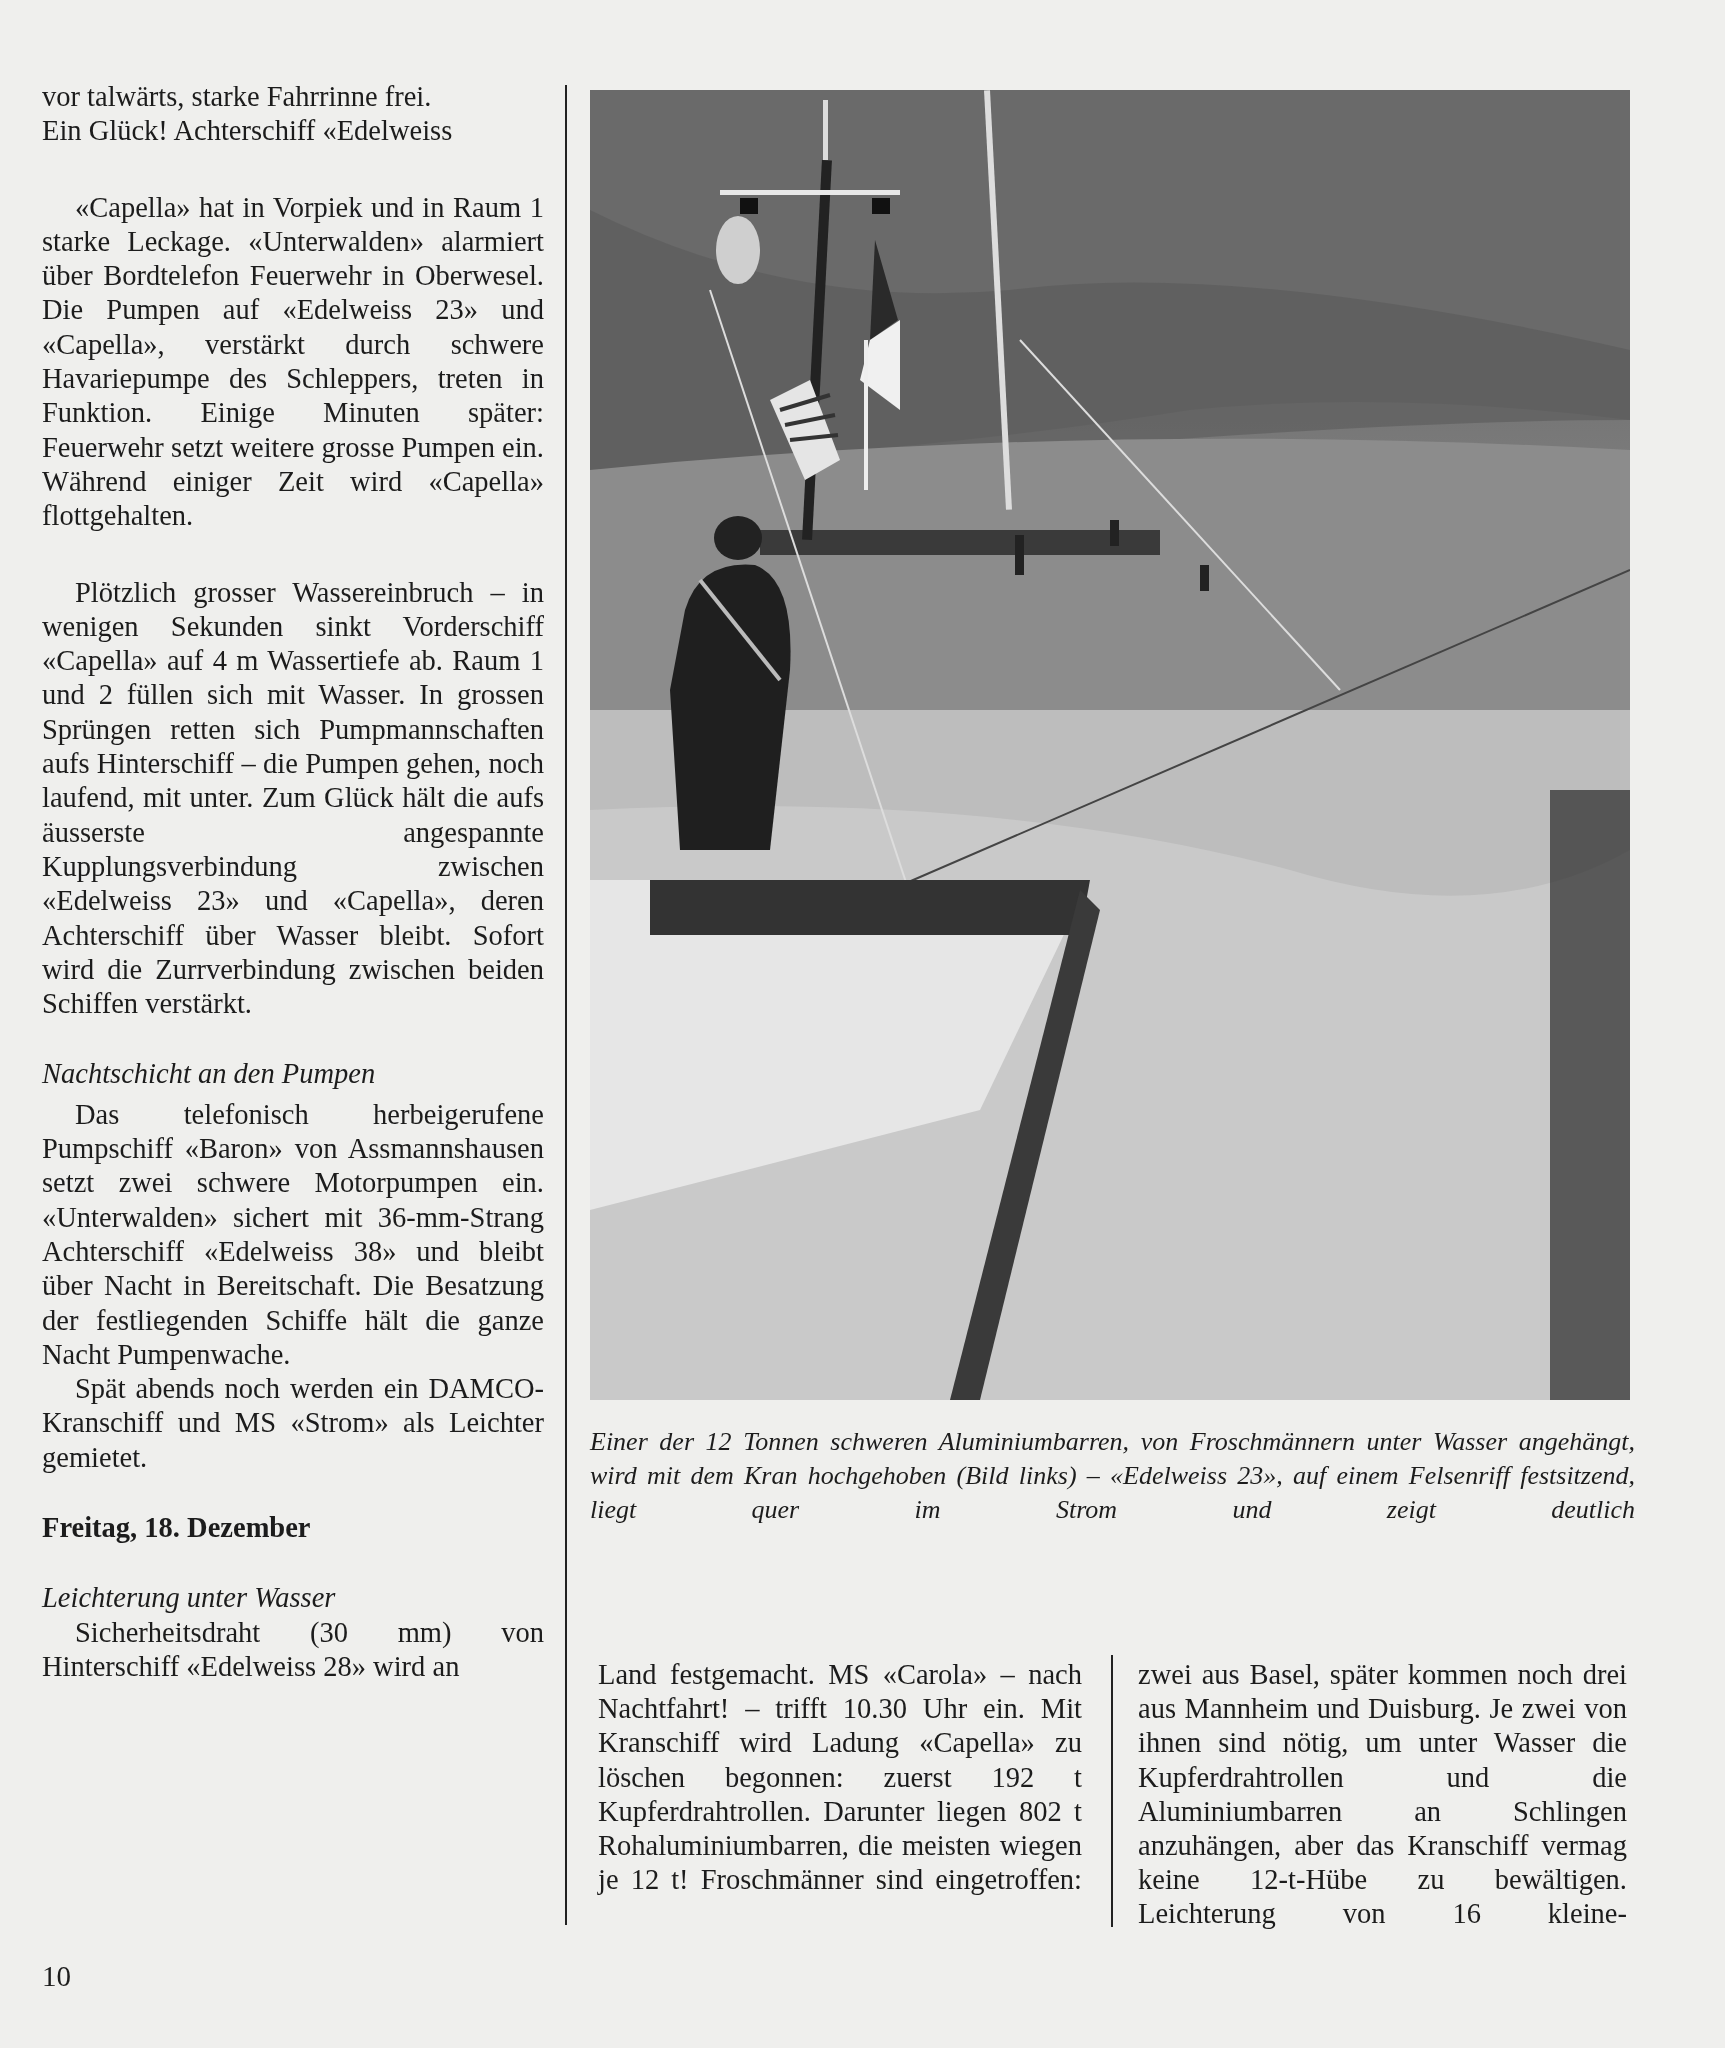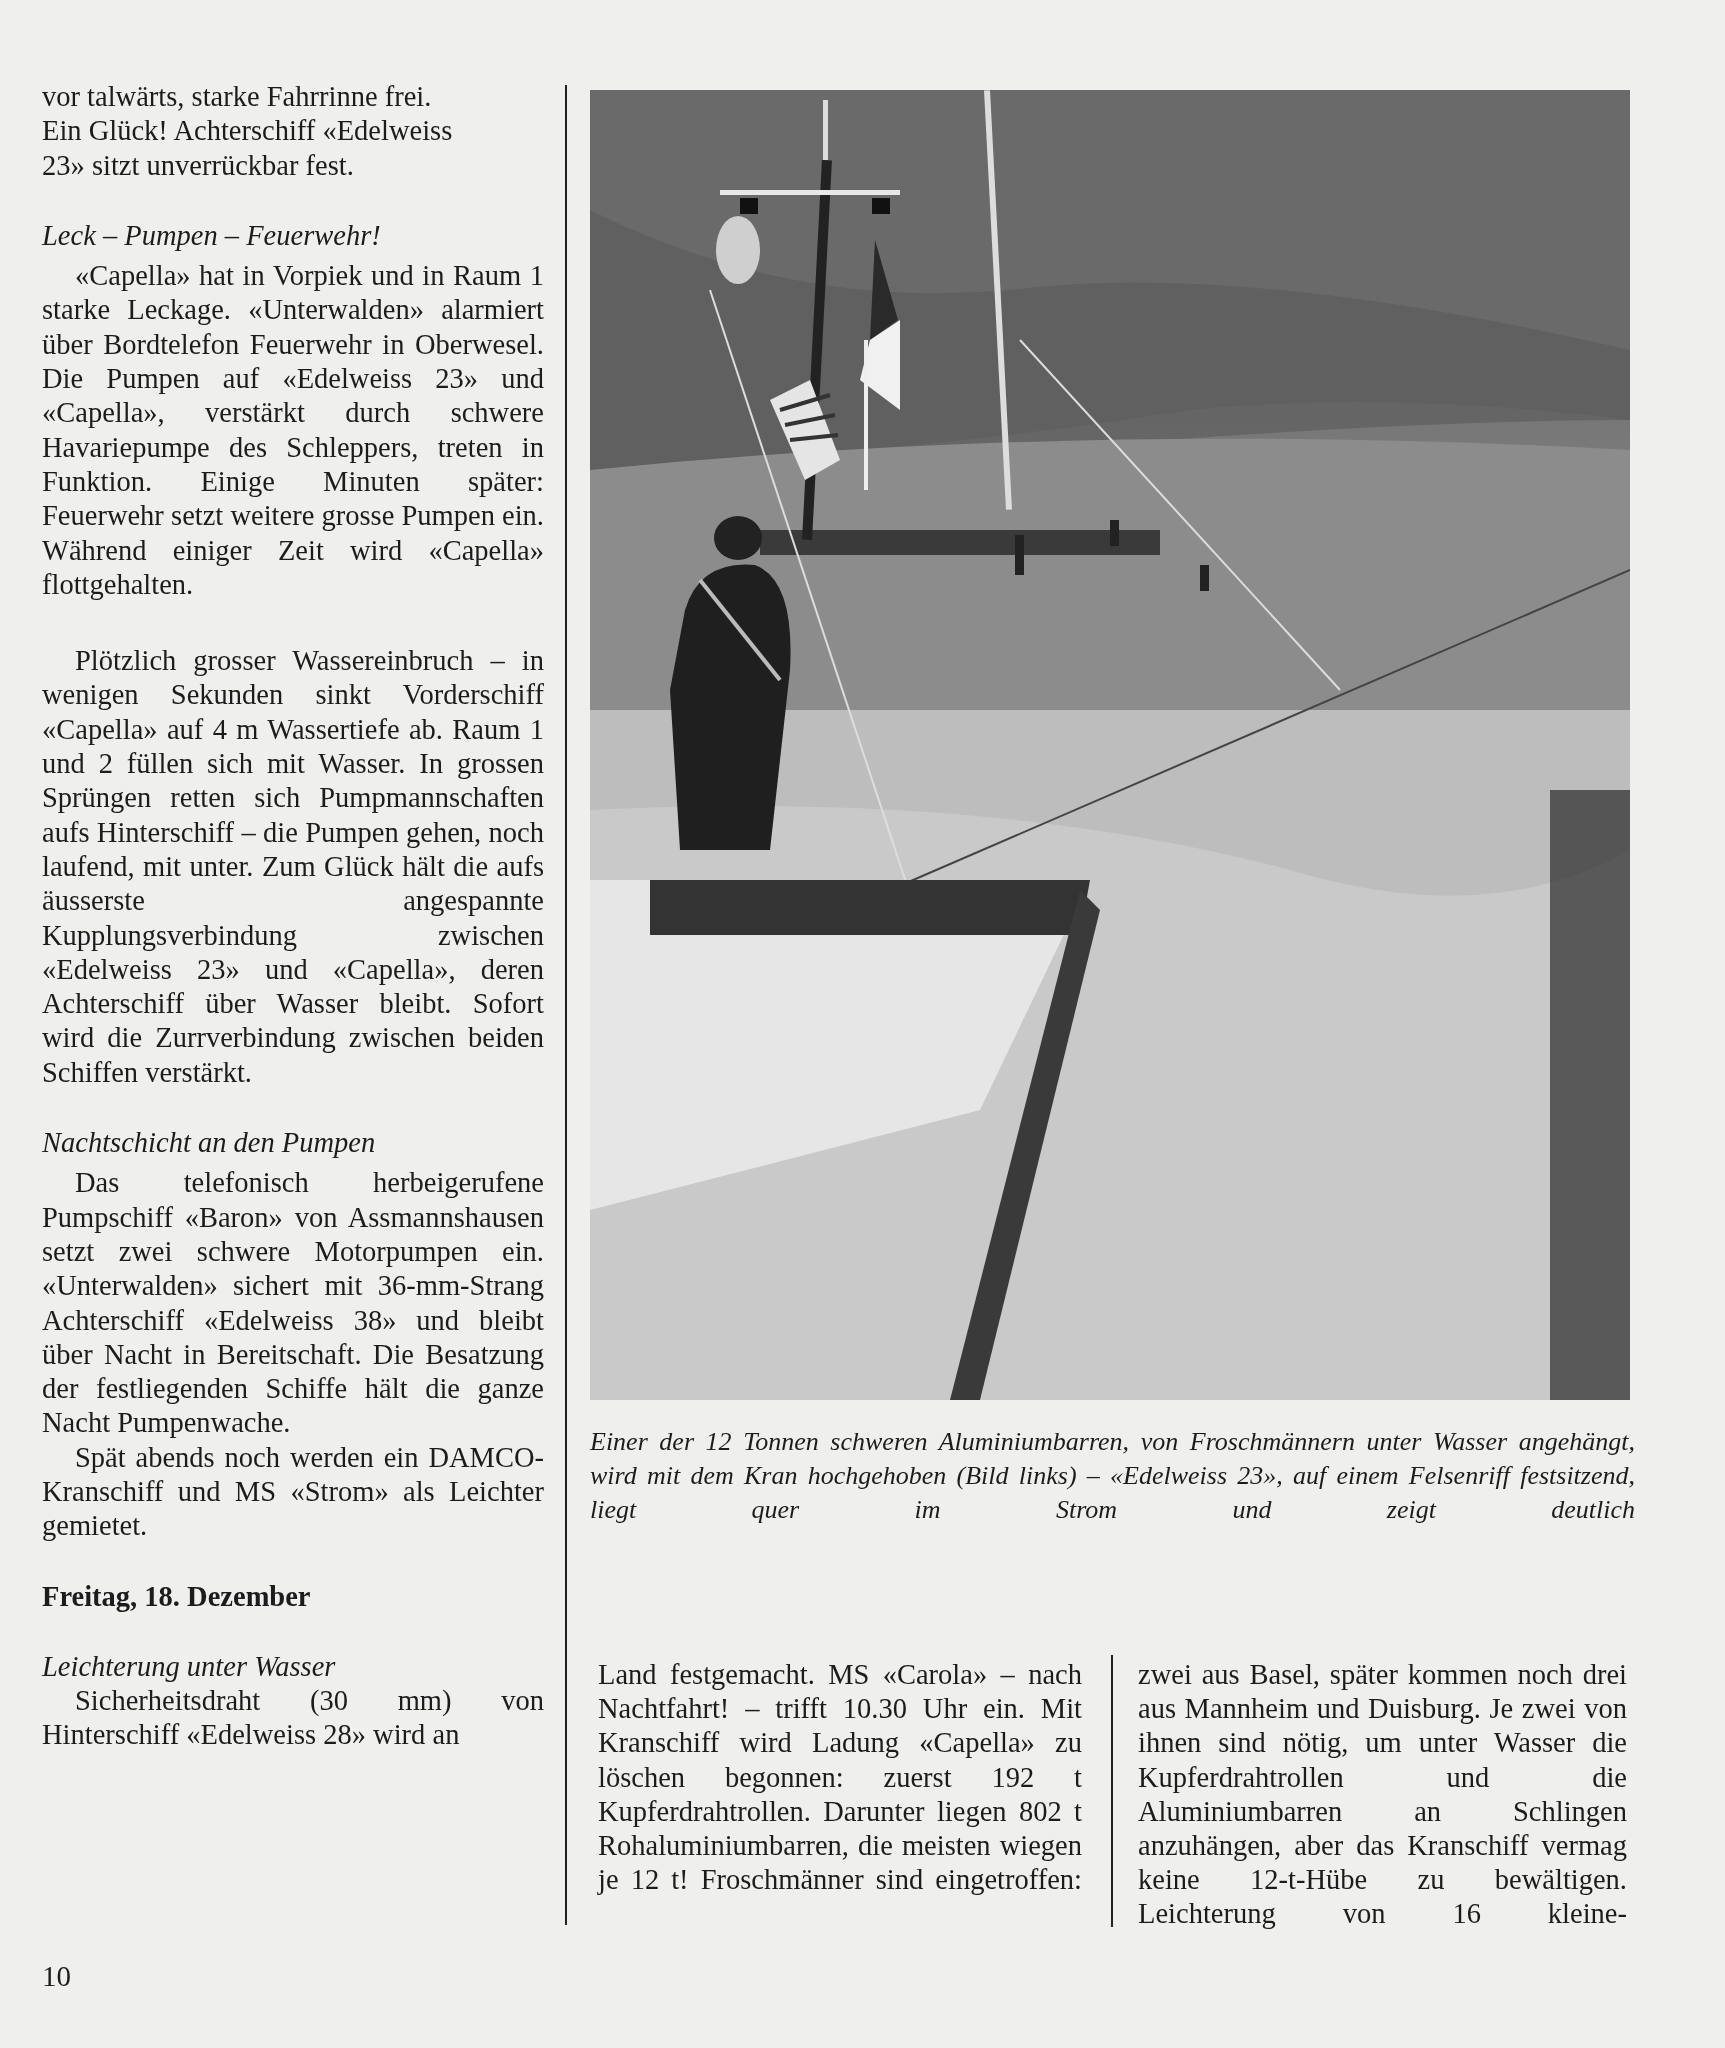--- a/index.html
+++ b/index.html
@@ -38,23 +38,21 @@
   .col-mid p, .col-right p { margin: 8px; text-align: justify; text-align-last: justify; }
   .rule-mid { position: absolute; left: 1111px; top: 1655px; width: 2px; height: 272px; background: #222; }
   .page-number { position: absolute; left: 42px; top: 1960px; font-size: 29px; }
 </style>
 </head>
 <body>
 
 <div class="col-left">
   <p>vor talwärts, starke Fahrrinne frei.</p>
   <p>Ein Glück! Achterschiff «Edelweiss</p>
-  <p>23» sitzt unverrückbar fest.</p>
   <div class="gap-lg"></div>
-  <p class="subhead">Leck – Pumpen – Feuerwehr!</p>
   <div class="gap-sm"></div>
   <p class="indent">«Capella» hat in Vorpiek und in Raum 1 starke Leckage. «Unterwalden» alarmiert über Bordtelefon Feuerwehr in Oberwesel. Die Pumpen auf «Edelweiss 23» und «Capella», verstärkt durch schwere Havariepumpe des Schleppers, treten in Funktion. Einige Minuten später: Feuerwehr setzt weitere grosse Pumpen ein. Während einiger Zeit wird «Capella» flottgehalten.</p>
   <div class="gap-lg"></div>
   <div class="gap-sm"></div>
   <p class="indent">Plötzlich grosser Wassereinbruch – in wenigen Sekunden sinkt Vorderschiff «Capella» auf 4 m Wassertiefe ab. Raum 1 und 2 füllen sich mit Wasser. In grossen Sprüngen retten sich Pumpmannschaften aufs Hinterschiff – die Pumpen gehen, noch laufend, mit unter. Zum Glück hält die aufs äusserste angespannte Kupplungsverbindung zwischen «Edelweiss 23» und «Capella», deren Achterschiff über Wasser bleibt. Sofort wird die Zurrverbindung zwischen beiden Schiffen verstärkt.</p>
   <div class="gap-lg"></div>
   <p class="subhead">Nachtschicht an den Pumpen</p>
   <div class="gap-sm"></div>
   <p class="indent">Das telefonisch herbeigerufene Pumpschiff «Baron» von Assmannshausen setzt zwei schwere Motorpumpen ein. «Unterwalden» sichert mit 36-mm-Strang Achterschiff «Edelweiss 38» und bleibt über Nacht in Bereitschaft. Die Besatzung der festliegenden Schiffe hält die ganze Nacht Pumpenwache.</p>
   <p class="indent">Spät abends noch werden ein DAMCO-Kranschiff und MS «Strom» als Leichter gemietet.</p>

